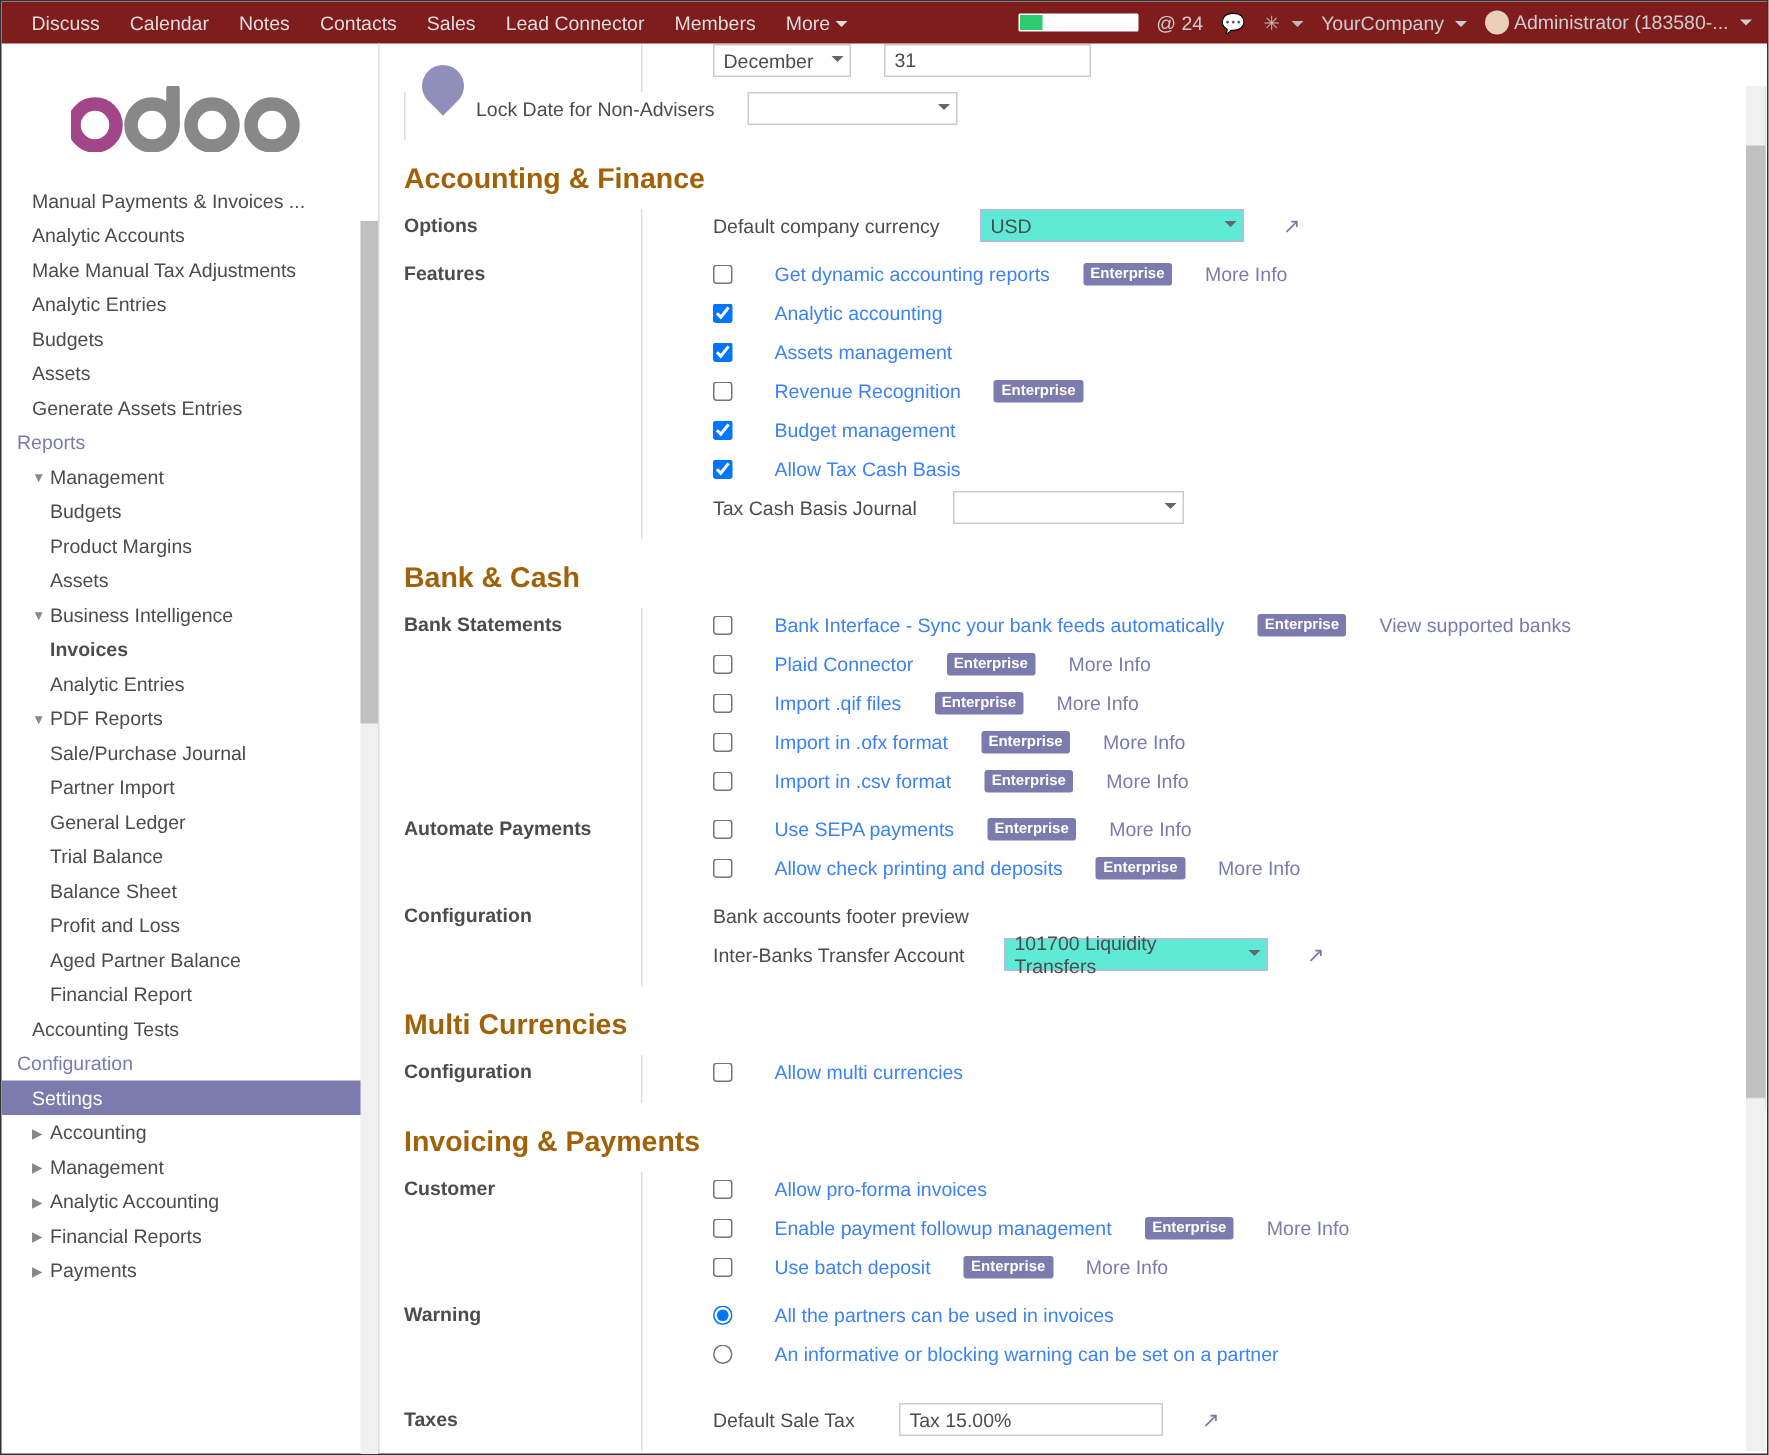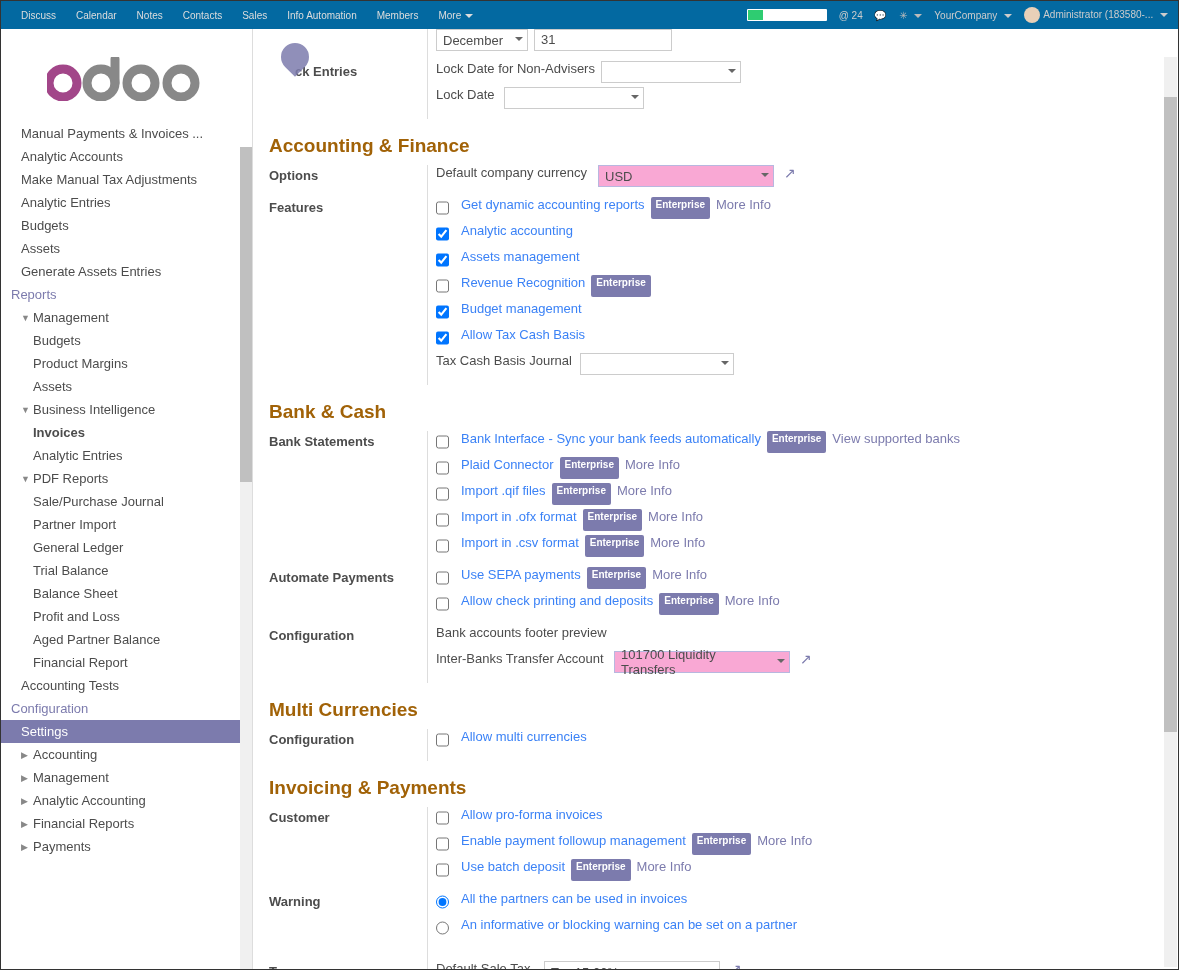--- a/index.html
+++ b/index.html
@@ -1,17 +1,17 @@
 <!DOCTYPE html>
 <html><head>
 <meta charset="utf-8">
 <style>
 * { margin: 0; padding: 0; box-sizing: border-box; }
 body { font-family: "Lucida Grande", Helvetica, Arial, sans-serif; font-size: 13px; color: #4c4c4c; background: #fff; width: 1179px; height: 970px; overflow: hidden; border: 1px solid #333; position: relative; }
-.topbar { background: #0369a1; color: #ccc; height: 28px; display: flex; align-items: center; padding: 0 10px; font-size: 10px; }
+.topbar { background: #7f1d1d; color: #ccc; height: 28px; display: flex; align-items: center; padding: 0 10px; font-size: 13px; }
 .topbar-left { display: flex; gap: 0; }
 .topbar-item { padding: 0 10px; color: #ddd; cursor: pointer; }
 .topbar-right { margin-left: auto; display: flex; align-items: center; gap: 12px; }
 .progress-bar { width: 80px; height: 12px; background: #fff; border-radius: 1px; display: flex; align-items: center;}
 .progress-fill { width: 15px; height: 10px; background: #2ecc71; margin-left: 1px; }
 .caret { display: inline-block; width: 0; height: 0; margin-left: 4px; vertical-align: middle; border-top: 4px solid; border-right: 4px solid transparent; border-left: 4px solid transparent; }
 .avatar { width: 16px; height: 16px; border-radius: 50%; background: #e8d0b8; display: inline-block; vertical-align: middle; margin-right: 3px; }
 .main-container { display: flex; height: calc(100% - 28px); position: relative; }
 .sidebar { width: 252px; border-right: 1px solid #ddd; overflow-y: auto; padding-bottom: 20px; position: relative; }
 .scroll-track-side { position:absolute; top:118px; right:0; width:12px; height: 850px; background:#f0f0f0;}
@@ -22,45 +22,45 @@
 .nav-item .arrow { width: 10px; display: inline-block; color: #888; font-size: 9px; margin-right: 2px;}
 .nav-item.hdr { color: #7c7bad; font-weight: normal; padding-left: 10px; }
 .nav-item.active { background: #7c7bad; color: #fff; }
 .content { flex: 1; overflow-y: auto; padding: 0 16px 20px 16px; position: relative; }
 .scroll-track { position:absolute; right:1px; top:28px; width:13px; height:calc(100% - 30px); background:#f0f0f0;}
 .scroll-thumb { position:absolute; right:1px; top:68px; width:13px; height:635px; background:#c0c0c0;}
 .form-row { display: flex; }
 .form-label-col { width: 158px; padding-top: 3px; color: #4c4c4c; font-weight:bold; }
 .form-field-col { flex: 1; border-left: 1px solid #ddd; padding-left: 8px; padding-bottom: 6px;}
 .section-title { color: #a16207; font-size: 19px; font-weight: bold; margin: 16px 0 8px; }
-.field-line { display: flex; margin-bottom: 4px; gap: 6px; min-height:22px;}
+.field-line { display: flex; align-items: center; margin-bottom: 4px; gap: 22px; min-height:22px;margin-left:39px;}
 .field-line label.txt { color: #3b82f6; }
 .inline-label { min-width: 156px; display:inline-block;}
 input[type=checkbox], input[type=radio] { margin-right: 6px; }
 .select-box { border: 1px solid #ccc; background: #fff; padding: 2px 18px 2px 6px; position: relative; display: inline-flex; align-items:center; height: 22px; border-radius:0;}
 .select-box .sel-caret { position: absolute; right: 4px; top: 7px; width:0;height:0;border-top:4px solid #666;border-left:4px solid transparent;border-right:4px solid transparent;}
-.select-box.hl { background: #f9a8d4; border-color:#b8b7df;}
+.select-box.hl { background: #5eead4; border-color:#b8b7df;}
 .input-box { border:1px solid #ccc; padding:2px 6px; height:22px; width:138px;}
 .badge-ent { background: #7c7bad; color: #fff; font-size: 10px; padding: 2px 5px; border-radius: 2px; font-weight:bold;}
 .link { color: #7c7bad; cursor: pointer; }
 .ext-icon { color:#7c7bad; margin-left:4px; cursor:pointer; font-size:14px;}
 .drop-indicator { position:absolute; left:12px; top:14px; width:28px; height:28px; background:#7c7bad; border-radius:50% 50% 50% 0; transform:rotate(-45deg); opacity:0.85;}
 .top-icon{color:#bbb;}
 </style>
 </head>
 <body>
 
 <div class="topbar">
   <div class="topbar-left" id="topbar-left">
       <span class="topbar-item">Discuss</span>
       <span class="topbar-item">Calendar</span>
       <span class="topbar-item">Notes</span>
       <span class="topbar-item">Contacts</span>
       <span class="topbar-item">Sales</span>
-      <span class="topbar-item">Info Automation</span>
+      <span class="topbar-item">Lead Connector</span>
       <span class="topbar-item">Members</span>
       <span class="topbar-item">More<span class="caret"></span></span>
     </div>
   <div class="topbar-right">
     <div class="progress-bar">
         <div class="progress-fill"></div>
       </div>
     <span>@ 24</span>
     <span class="top-icon">💬</span>
     <span class="top-icon">✳ <span class="caret"></span></span>
@@ -201,36 +201,28 @@
         <div class="field-line">
           <div class="select-box" style="width:92px;">
               <span>December</span>
               <span class="sel-caret"></span>
             </div>
           <div class="input-box">31</div>
         </div>
       </div>
     </div>
     <div class="form-row">
-      <div class="form-label-col" style="padding-left:26px;">ck Entries</div>
       <div class="form-field-col">
         <div class="field-line">
             <span class="inline-label">Lock Date for Non-Advisers</span>
             <div class="select-box" style="width:140px;">
               <span></span>
               <span class="sel-caret"></span>
             </div>
           </div>
-        <div class="field-line">
-            <span style="min-width:62px;display:inline-block">Lock Date</span>
-            <div class="select-box" style="width:140px;">
-              <span></span>
-              <span class="sel-caret"></span>
-            </div>
-          </div>
       </div>
     </div>
 
     <div class="section-title">Accounting &amp; Finance</div>
     <div class="form-row">
       <div class="form-label-col">Options</div>
       <div class="form-field-col">
         <div class="field-line">
             <span class="inline-label">Default company currency</span>
             <div class="select-box hl" style="width:176px;">

